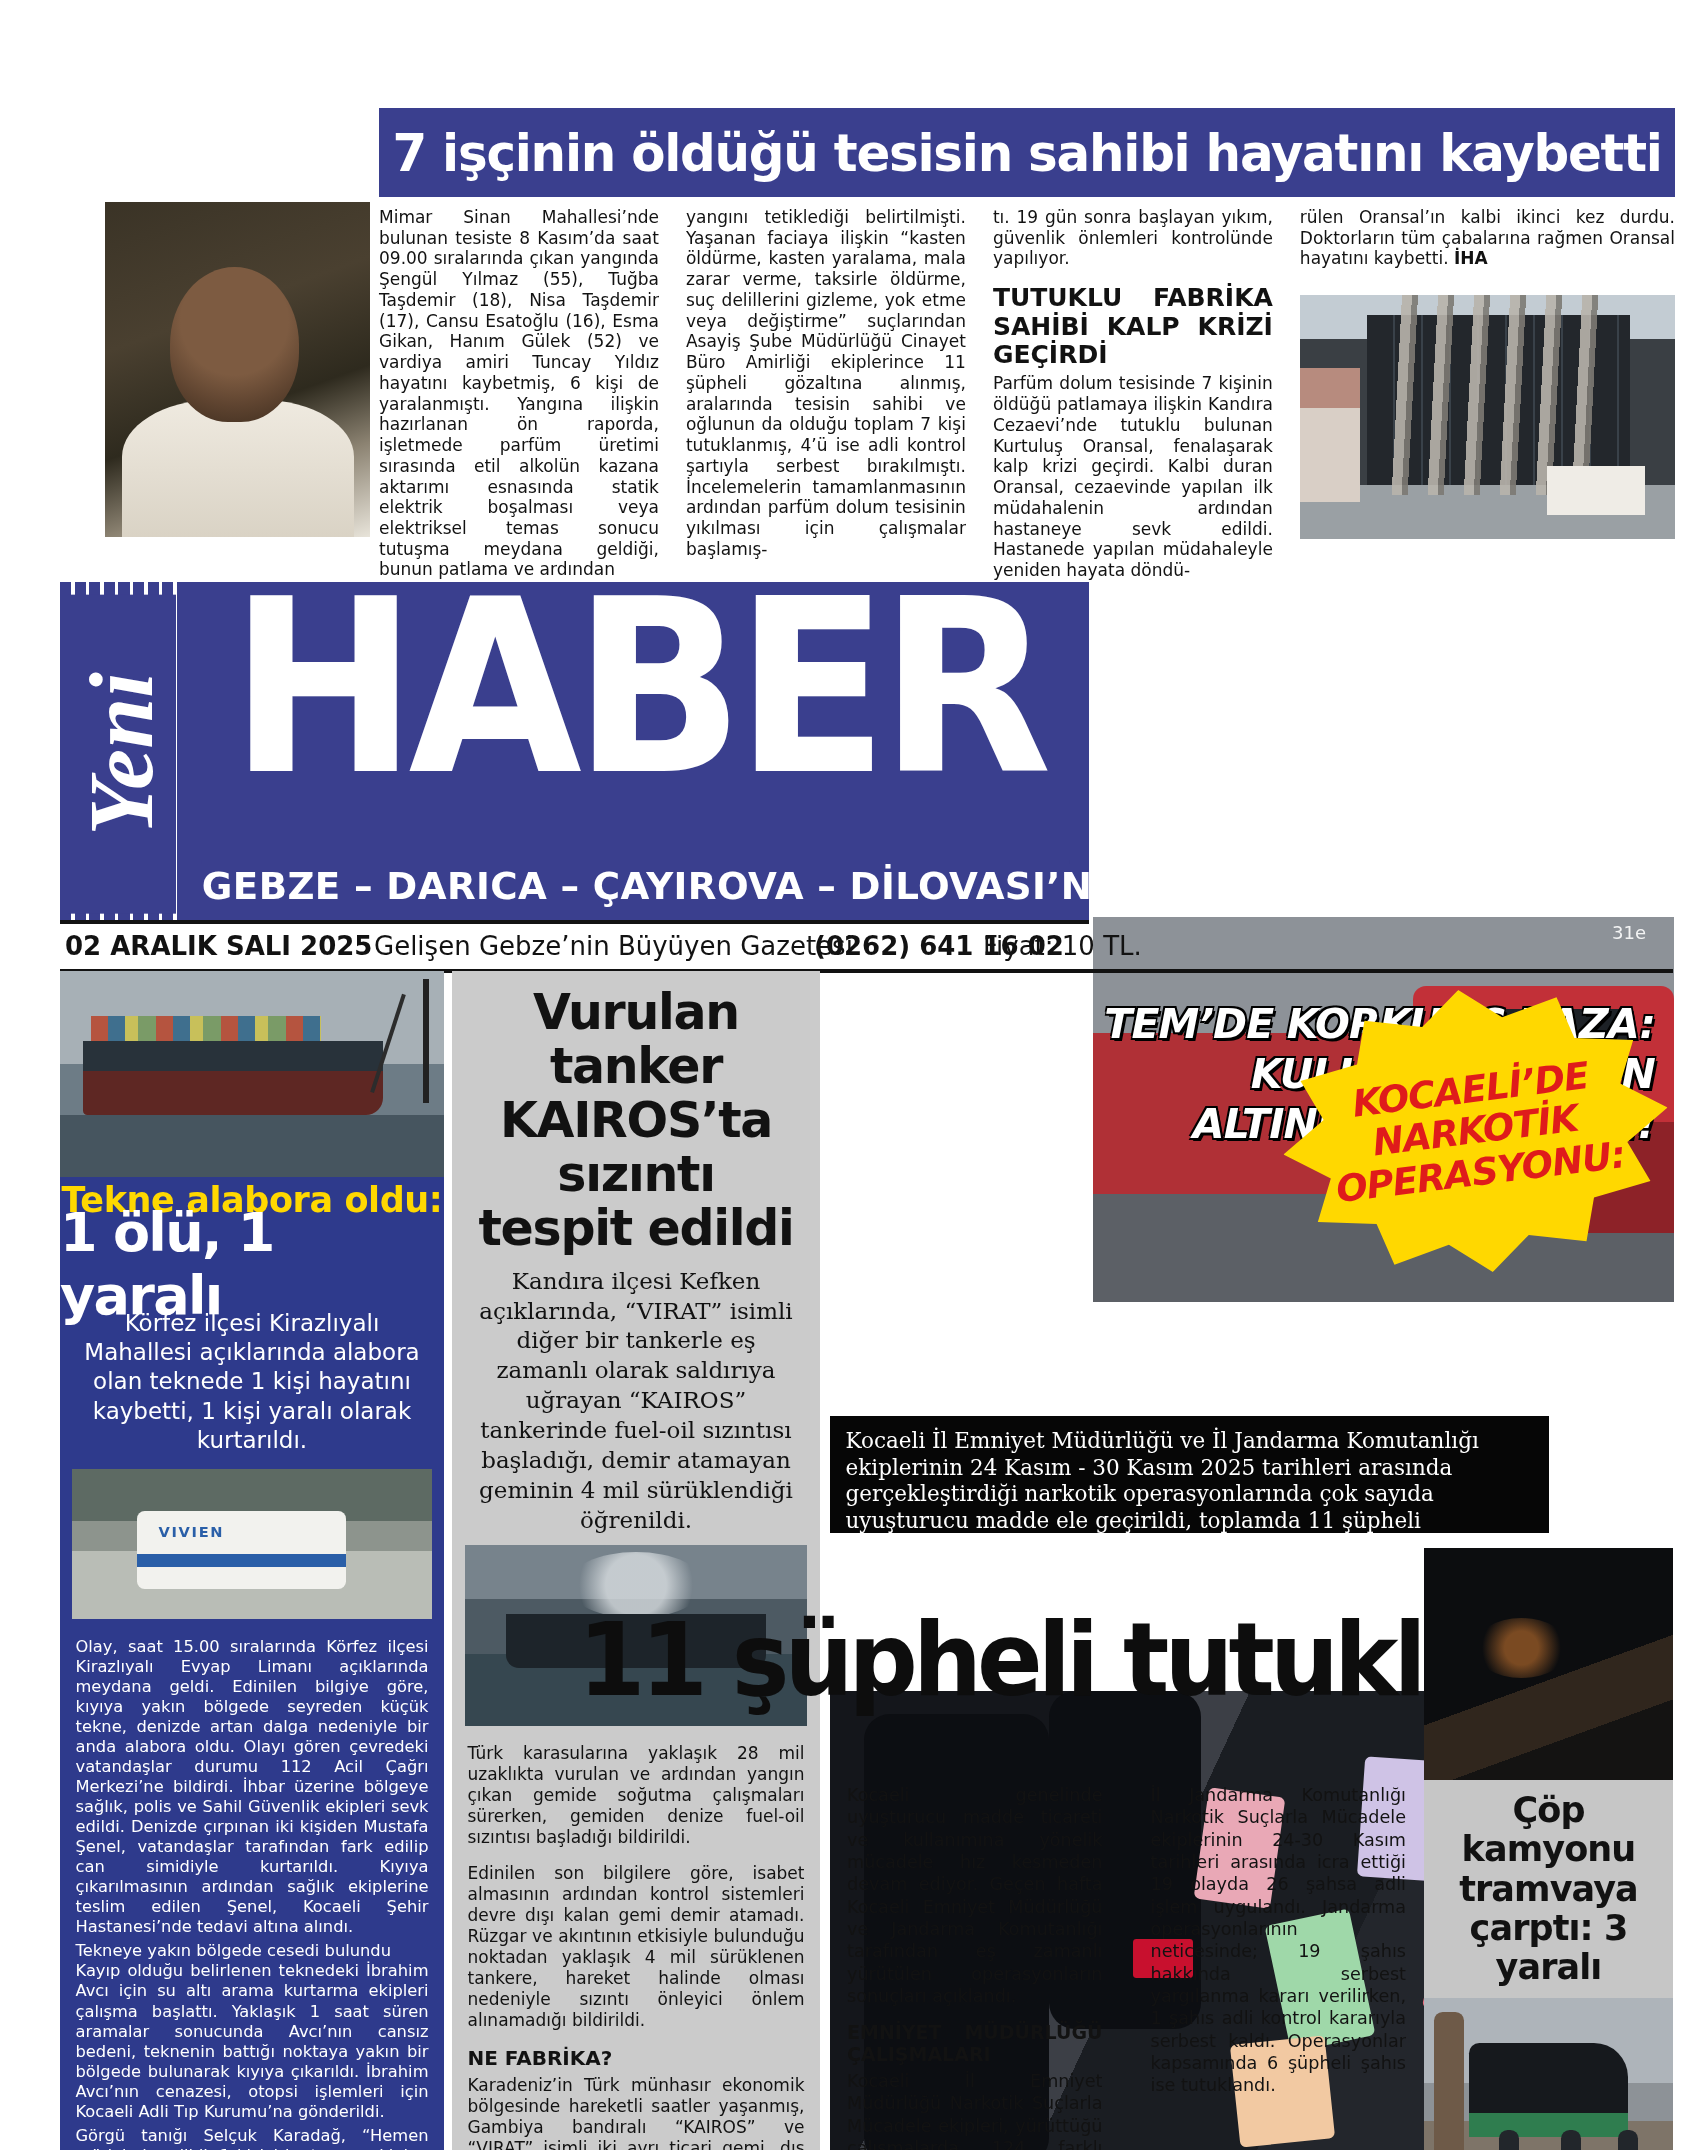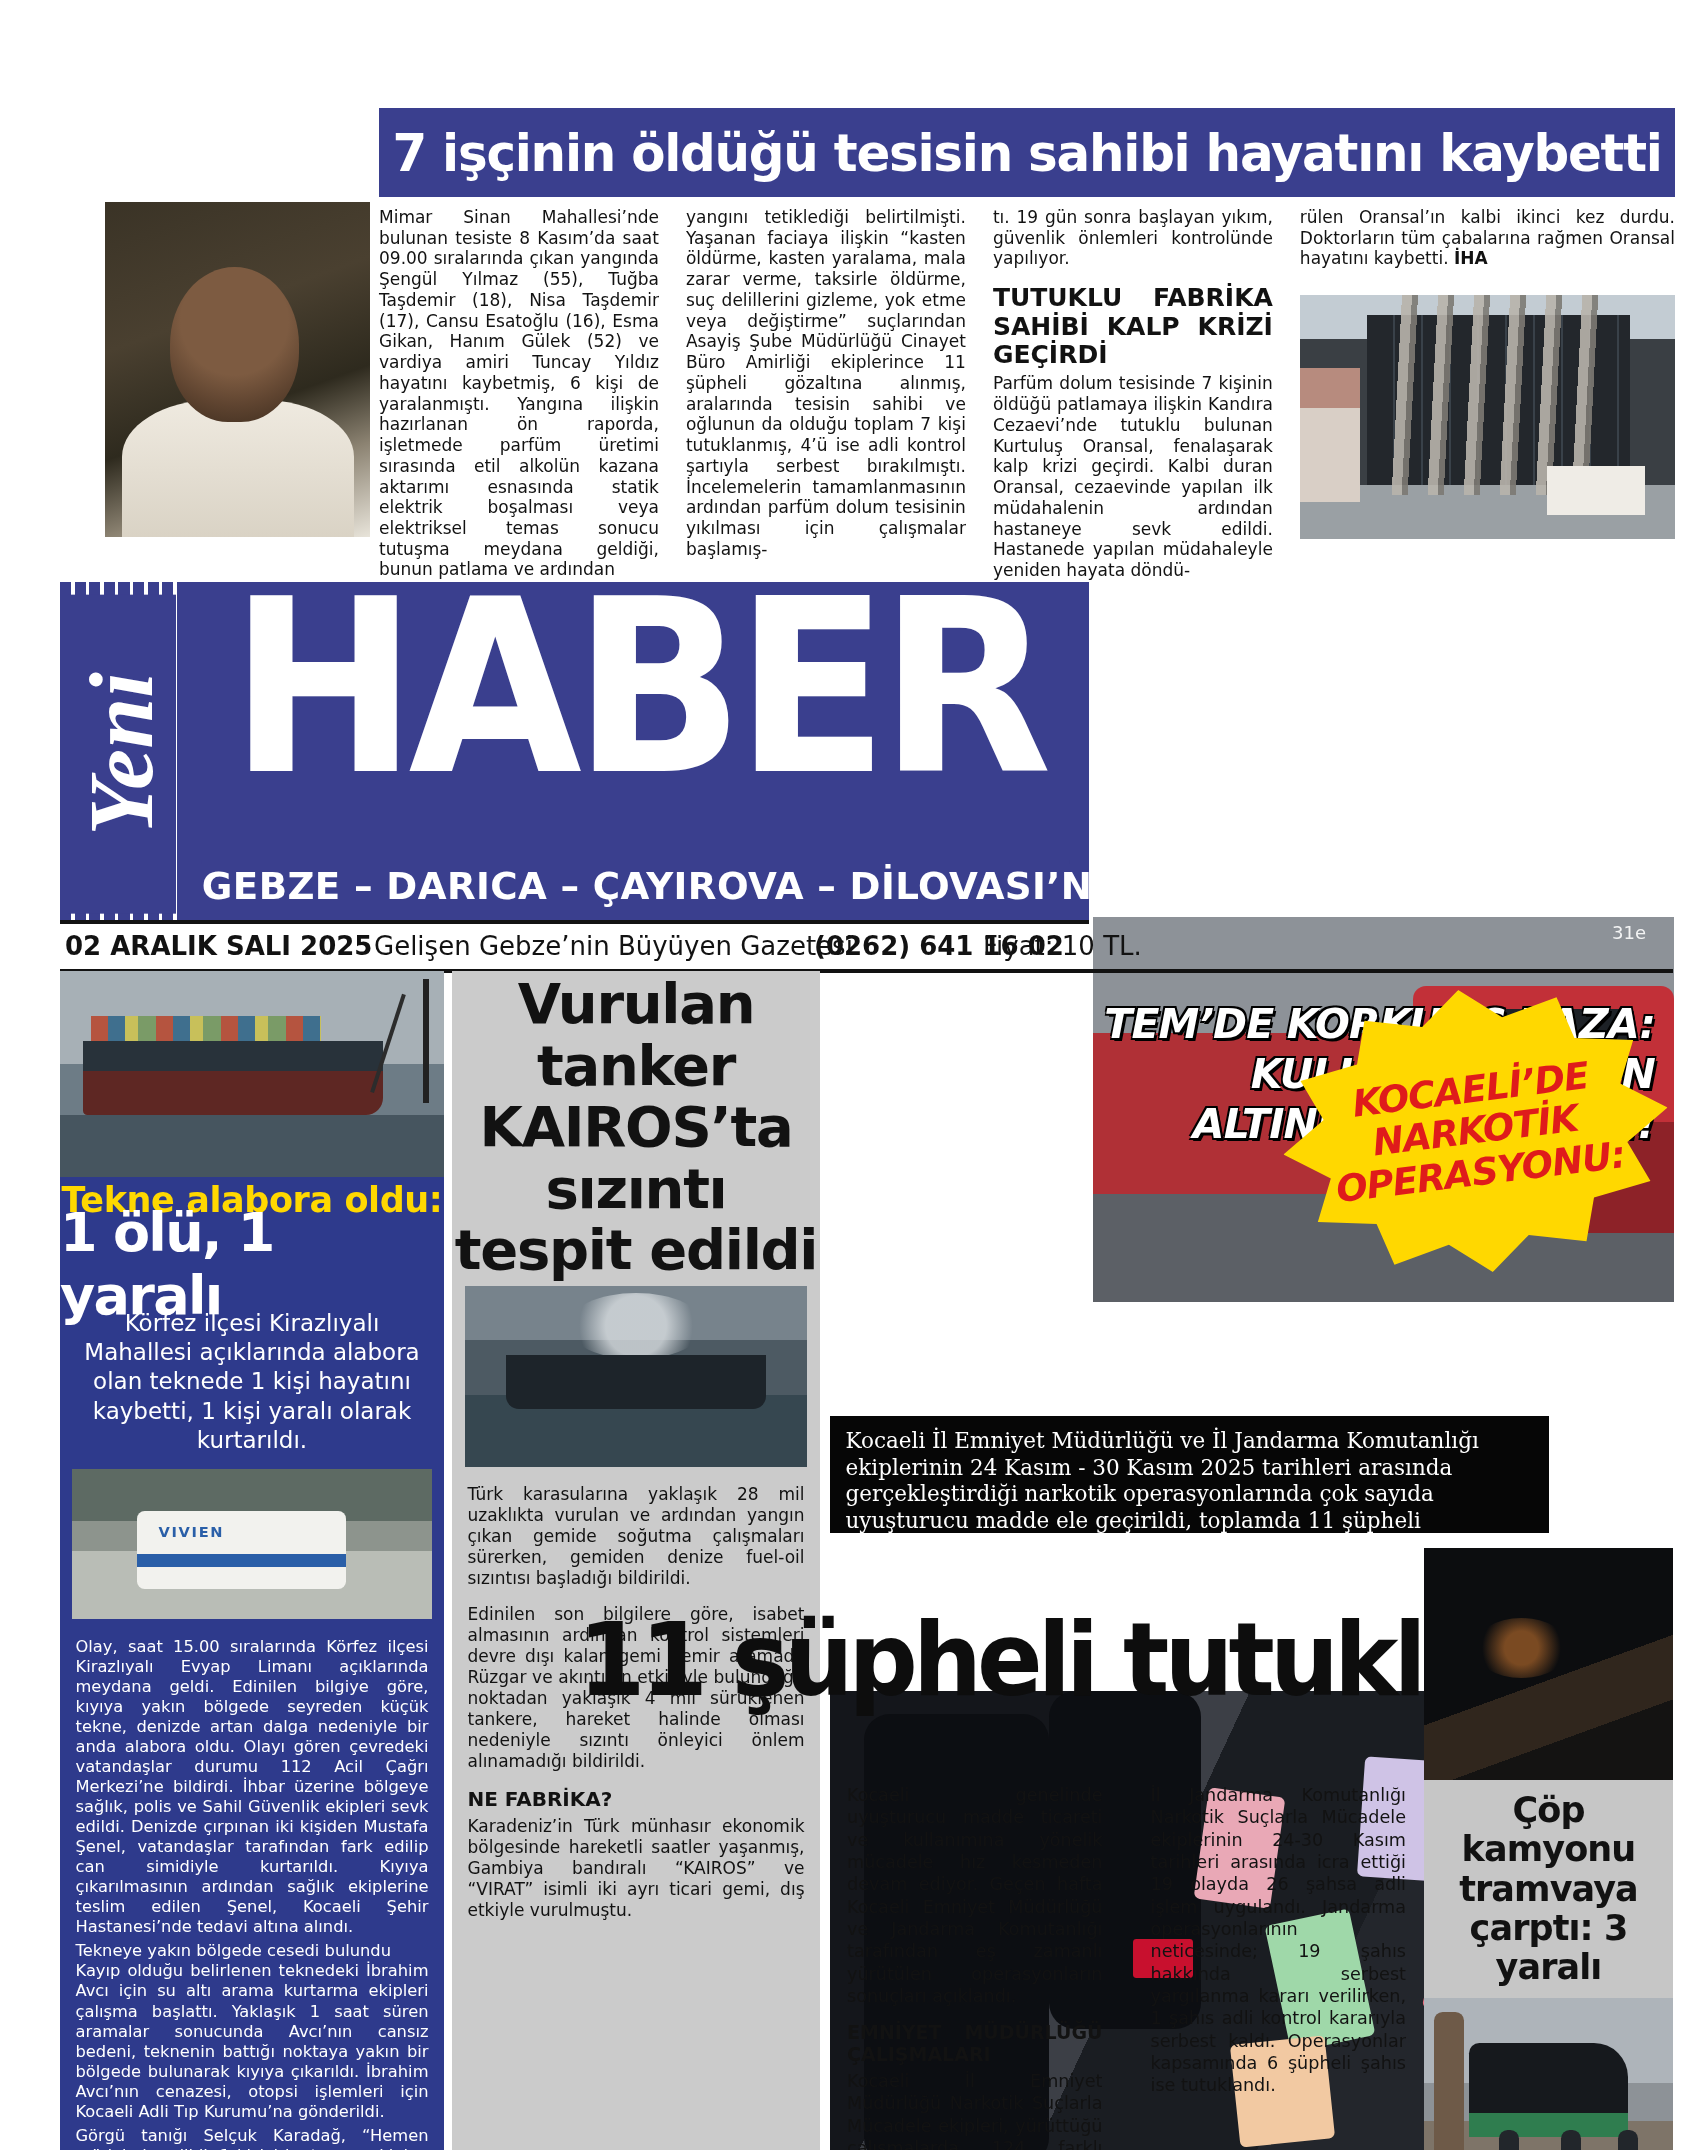--- a/index.html
+++ b/index.html
@@ -100,21 +100,21 @@
   .boat-photo2{margin:6px 12px;height:150px;
     background:linear-gradient(180deg,#5d6a63 0 35%,#8d948d 35% 55%,#b9bdb6 55% 100%);}
   .boat-photo2 .van{position:absolute;left:18%;top:28%;width:58%;height:52%;background:#f2f2ee;border-radius:7.7px;}
   .boat-photo2 .van::after{content:"";position:absolute;left:0;top:55%;width:100%;height:16%;background:#2a5fa8;}
   .boat-photo2 .vanlabel{position:absolute;left:24%;top:36%;font-size:14.6px;color:#2a5fa8;font-weight:700;letter-spacing:1.7px;}
   .boat-body{padding:11.2px 15.5px 0 15.5px;font-size:16.3px;line-height:1.23;}
   .boat-body p{margin-bottom:4.3px;}
 
   
   .tanker{left:452px;top:971px;width:368px;height:1261px;background:var(--gray1);}
-  .tanker-head{padding-top:2px;text-align:center;font-weight:900;font-size:56px;line-height:1.1;
+  .tanker-head{padding-top:15px;text-align:center;font-weight:900;font-size:49px;line-height:1.1;
     letter-spacing:-1.3px;}
   .tanker-lead{font-family:"DejaVu Serif","Liberation Serif",serif;font-size:23px;line-height:1.3;
     text-align:center;padding:11.2px 18px 4.3px 18px;}
   .tanker-photo{margin:5.2px 13px;height:181px;
     background:linear-gradient(180deg,#77838c 0 30%,#4d5a63 30% 60%,#364750 60% 100%);}
   .tanker-photo .ship{position:absolute;left:12%;top:38%;width:76%;height:30%;background:#1d242a;border-radius:0 0 13px 13px;}
   .tanker-photo .smoke{position:absolute;left:30%;top:4%;width:40%;height:36%;border-radius:50%;
     background:radial-gradient(circle,#d8dde0 0 40%,transparent 75%);opacity:.8;}
   .tanker-body{padding:11.2px 15.5px;font-size:17px;line-height:1.24;}
   .tanker-sub{font-weight:900;font-size:20px;margin:13px 0 4.3px 0;}
@@ -232,20 +232,21 @@
       <p class="prelines">Tekneye yakın bölgede cesedi bulundu
 Kayıp olduğu belirlenen teknedeki İbrahim Avcı için su altı arama kurtarma ekipleri çalışma başlattı. Yaklaşık 1 saat süren aramalar sonucunda Avcı’nın cansız bedeni, teknenin battığı noktaya yakın bir bölgede bulunarak kıyıya çıkarıldı. İbrahim Avcı’nın cenazesi, otopsi işlemleri için Kocaeli Adli Tıp Kurumu’na gönderildi.</p>
       <p class="prelines"><span>Görgü tanığı Selçuk Karadağ, “Hemen müdahale edildi. 1 kişiyi kurtarmış ekipler. Deniz birden patladı. Yardım çığlıklarını duymadan önce denizde bir şey yoktu” dedi. Olayla ilgili inceleme başlatıldı.</span> </p>
     </div>
   </div>
 
   <div class="abs tanker">
     <div class="tanker-head prelines">Vurulan tanker
 KAIROS’ta sızıntı
 tespit edildi</div>
+    <div class="tanker-lead">Kandıra ilçesi Kefken açıklarında, “VIRAT” isimli diğer bir tankerle eş zamanlı olarak saldırıya uğrayan “KAIROS” tankerinde fuel-oil sızıntısı başladığı, demir atamayan geminin 4 mil sürüklendiği öğrenildi.</div>
     <div class="tanker-photo photo">
       <div class="smoke"></div>
         <div class="ship"></div>
     </div>
     <div class="tanker-body just">
       <p>Türk karasularına yaklaşık 28 mil uzaklıkta vurulan ve ardından yangın çıkan gemide soğutma çalışmaları sürerken, gemiden denize fuel-oil sızıntısı başladığı bildirildi.</p>
       <p>Edinilen son bilgilere göre, isabet almasının ardından kontrol sistemleri devre dışı kalan gemi demir atamadı. Rüzgar ve akıntının etkisiyle bulunduğu noktadan yaklaşık 4 mil sürüklenen tankere, hareket halinde olması nedeniyle sızıntı önleyici önlem alınamadığı bildirildi.</p>
       <div class="tanker-sub">NE FABRİKA?</div>
       <p>Karadeniz’in Türk münhasır ekonomik bölgesinde hareketli saatler yaşanmış, Gambiya bandıralı “KAIROS” ve “VIRAT” isimli iki ayrı ticari gemi, dış etkiyle vurulmuştu.</p>
 

